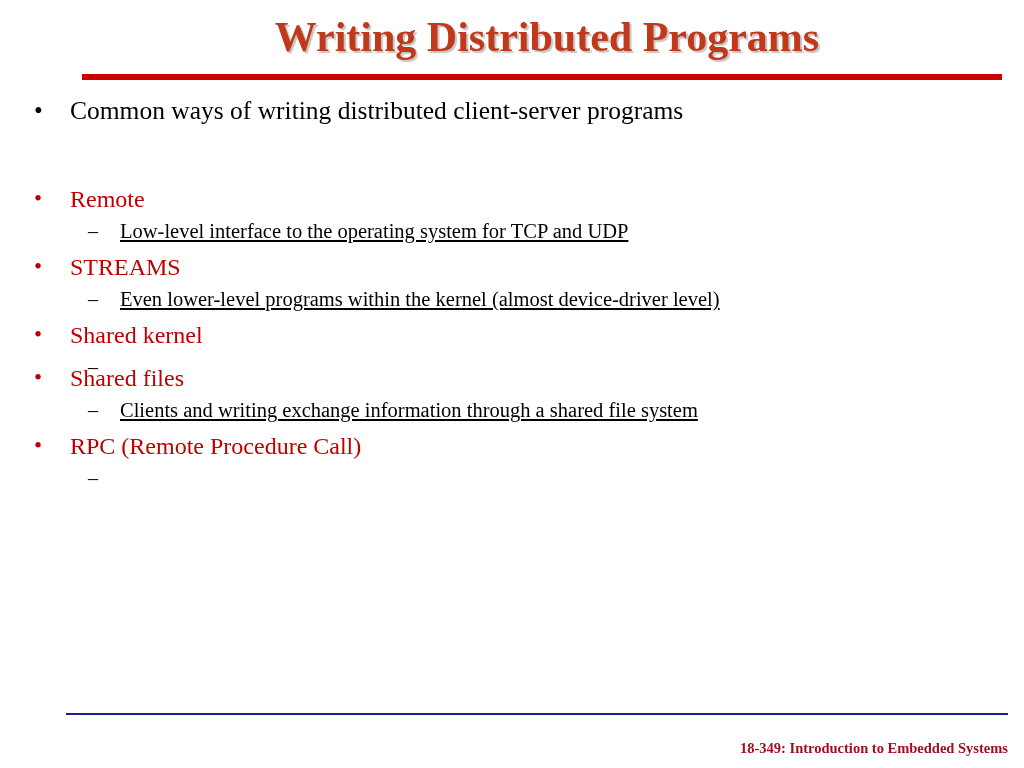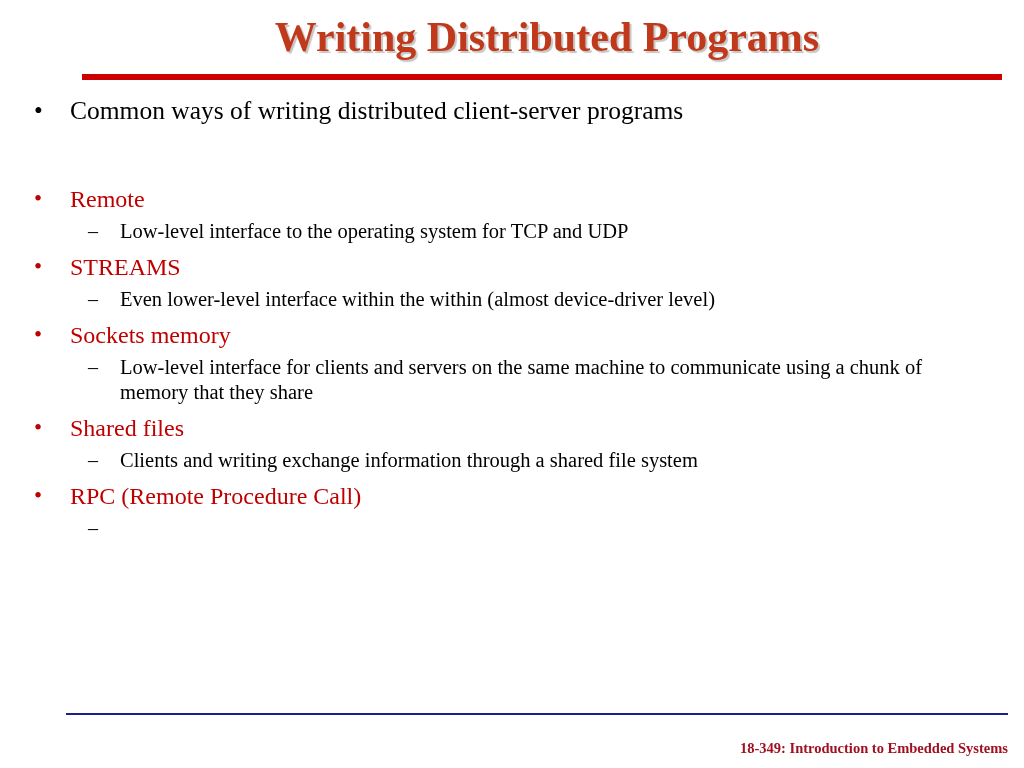--- a/index.html
+++ b/index.html
@@ -113,20 +113,21 @@
     position: absolute;
     left: 88px;
     top: 0;
     font-size: 20px;
     line-height: 25px;
     color: #000000;
   }
   .lvl2 .txt {
     display: block;
     padding-right: 52px;
+    text-decoration: underline;
   }
 
   .gap-lg { height: 58px; }
   .gap-sm { height: 8px; }
   .gap-xs { height: 5px; }
 
   
   .footer-rule {
     position: absolute;
     left: 66px;
@@ -178,33 +179,32 @@
 
     <div class="gap-sm"></div>
 
     <div class="lvl1-red">
       <span class="marker">•</span>
       <span class="txt">STREAMS</span>
     </div>
     <div class="gap-xs"></div>
     <div class="lvl2">
       <span class="marker">–</span>
-      <span class="txt">Even lower-level interface within the within (almost device-driver level)</span>
-    </div>
-
-    <div class="gap-sm"></div>
-
-    <div class="lvl1-red">
-      <span class="marker">•</span>
-      <span class="txt">Sockets memory</span>
-    </div>
-    <div class="gap-xs"></div>
-    <div class="lvl2">
-      <span class="marker">–</span>
-      <span class="txt">Low-level interface for clients and servers on the same machine to communicate using a chunk of memory that they share</span>
+      <span class="txt">Even lower-level programs within the kernel (almost device-driver level)</span>
+    </div>
+
+    <div class="gap-sm"></div>
+
+    <div class="lvl1-red">
+      <span class="marker">•</span>
+      <span class="txt">Shared kernel</span>
+    </div>
+    <div class="gap-xs"></div>
+    <div class="lvl2">
+      <span class="marker">–</span>
     </div>
 
     <div class="gap-sm"></div>
 
     <div class="lvl1-red">
       <span class="marker">•</span>
       <span class="txt">Shared files</span>
     </div>
     <div class="gap-xs"></div>
     <div class="lvl2">

